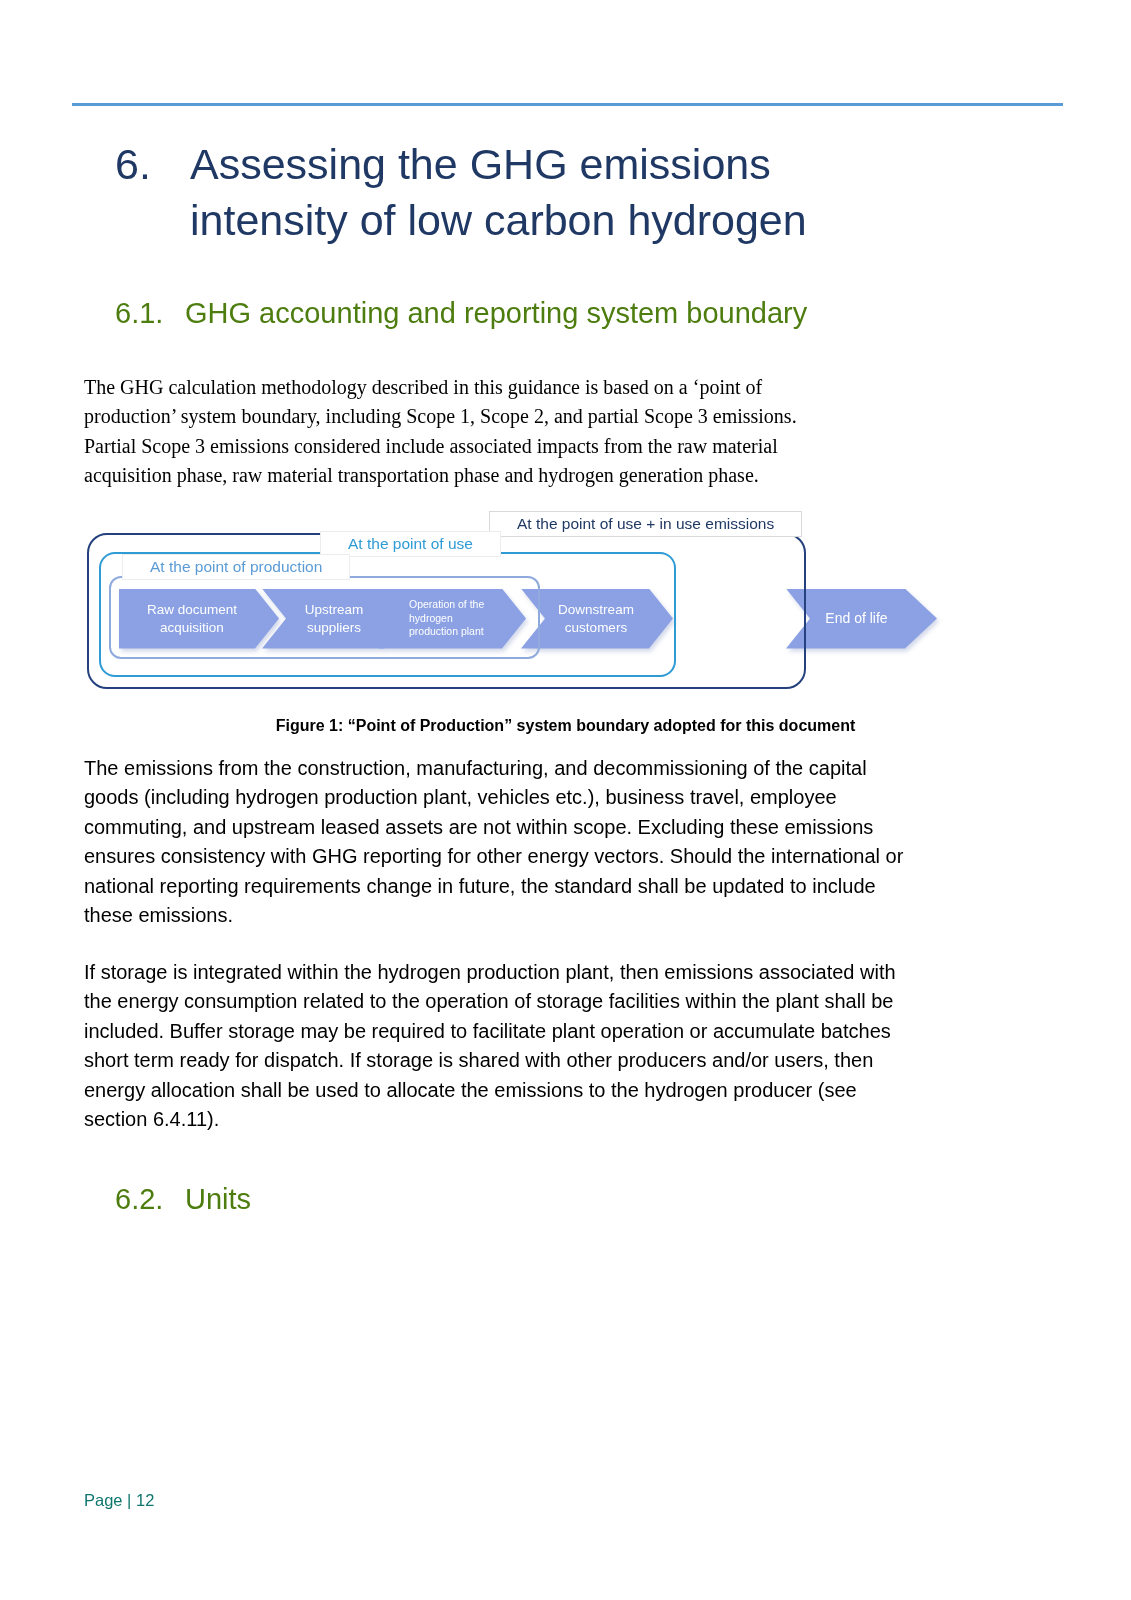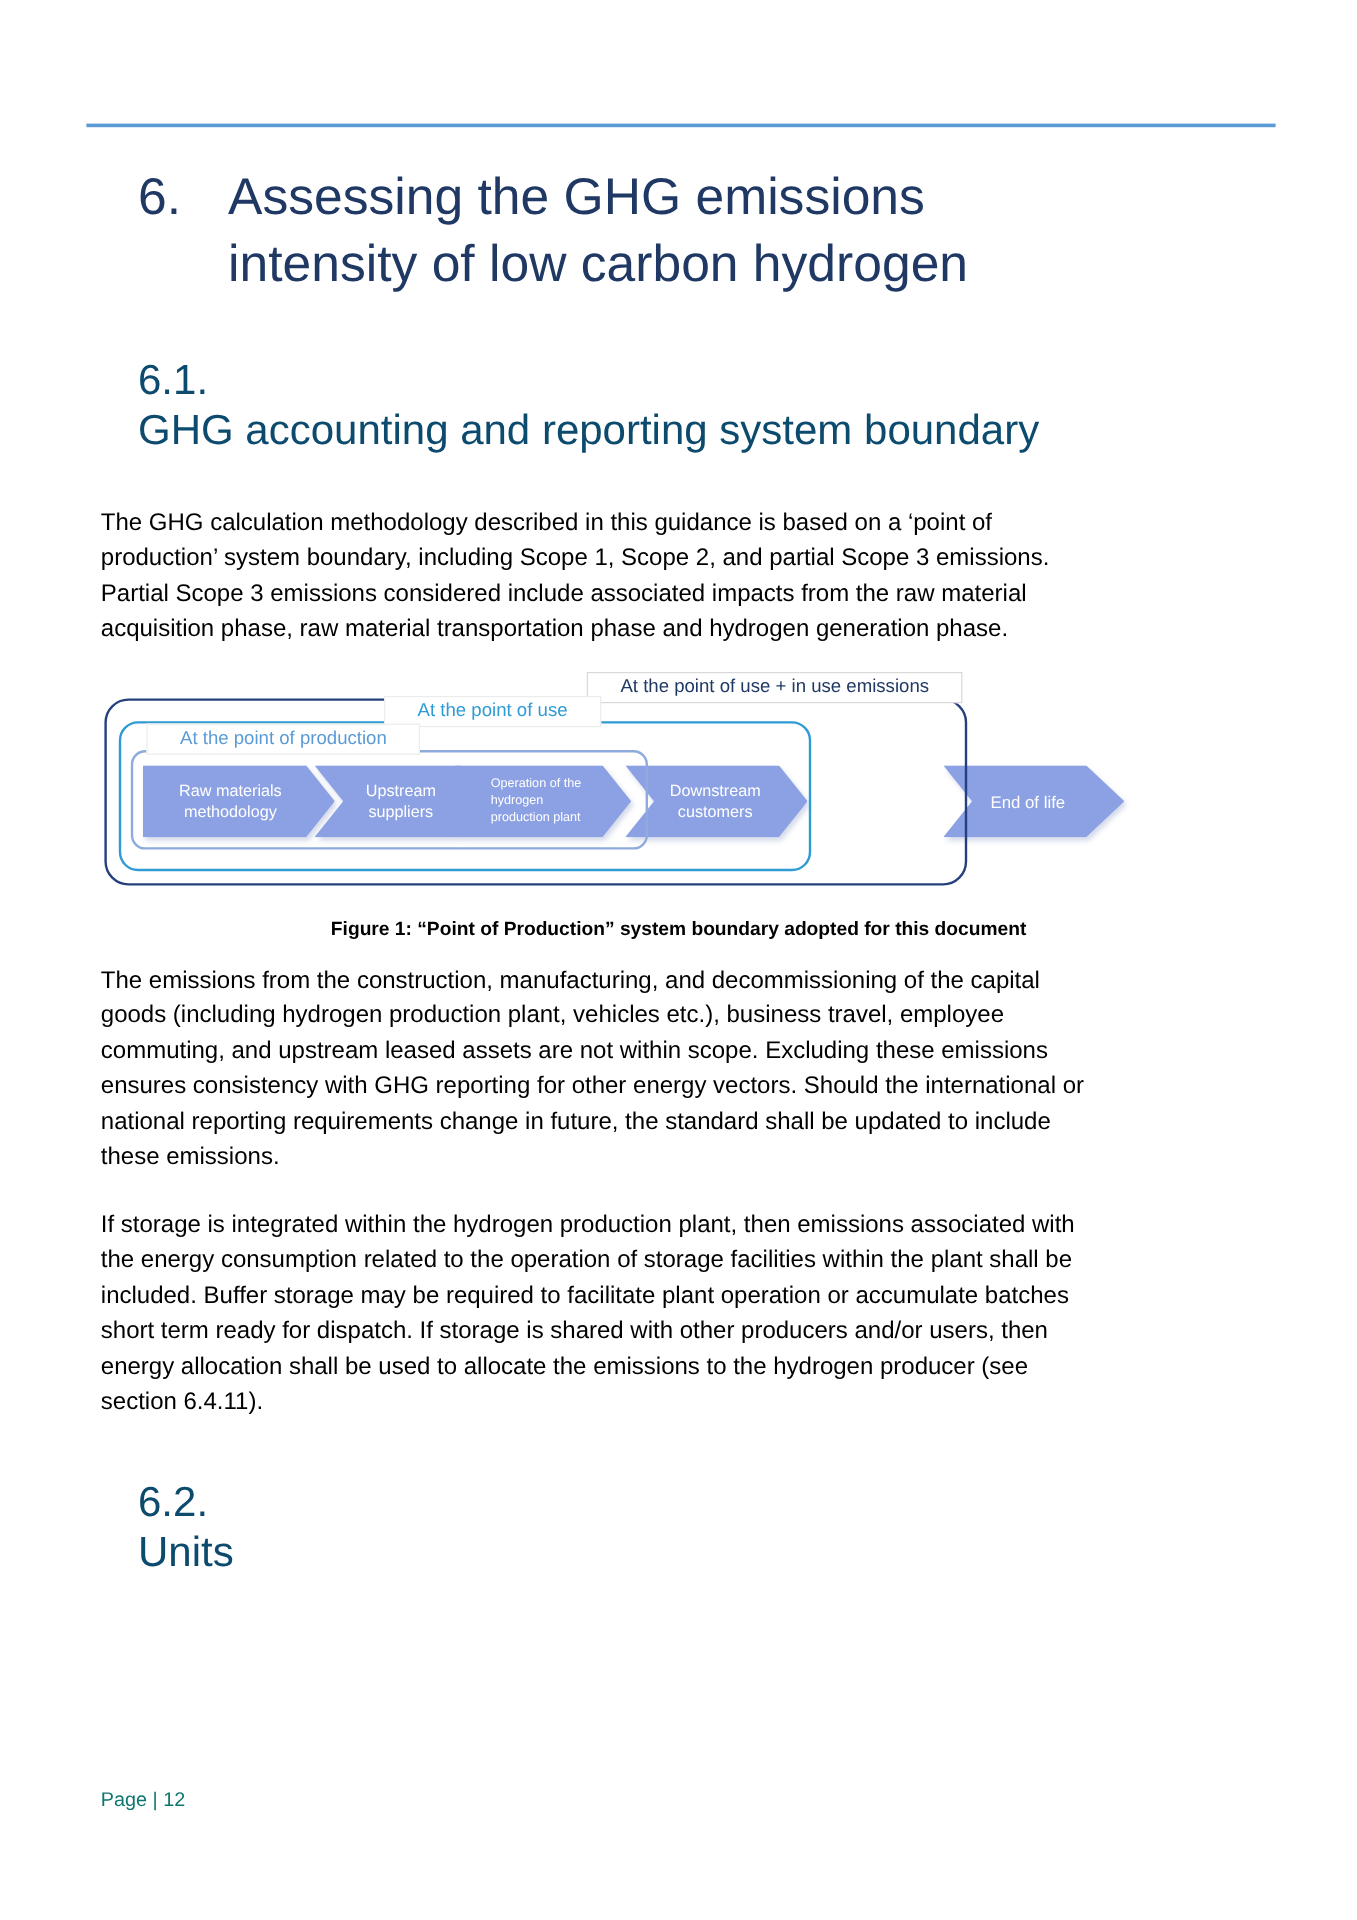--- a/index.html
+++ b/index.html
@@ -19,33 +19,33 @@
 
   
   .h1 {
     margin-top:31px; padding-left:31px;
     display:flex; color:#1f3864;
     font-size:43px; line-height:1.3; font-weight:400;
   }
   .h1 .num { width:75px; flex:0 0 auto; }
   .h1 .txt { max-width:710px; }
   .h2 {
-    padding-left:31px; display:flex; color:#0c4a6e;
-    font-size:35px; line-height:1.2; font-weight:400;flex-direction:column;
+    padding-left:31px; display:flex; color:#4d7c0f;
+    font-size:29px; line-height:1.2; font-weight:400;
   }
   .h2 .num { width:70px; flex:0 0 auto; }
   .h2-61 { margin-top:47px; }
   .h2-62 { margin-top:47px; }
 
   
   .para {
     font-size:20px; line-height:29.5px; white-space:pre-line;
     width:963px;
   }
-  .p1 { margin-top:42px; }
+  .p1 { margin-top:42px;font-family:Liberation Serif, serif; }
   .p2 { margin-top:14px; }
   .p3 { margin-top:27px; }
   .p4 { margin-top:40px; white-space:normal; }
   .p4 sub { font-size:0.62em; vertical-align:baseline; position:relative; top:0.28em; }
 
   .caption {
     margin-top:16px; text-align:center;
     font-size:16px; font-weight:700; line-height:28px;
   }
 
@@ -109,21 +109,21 @@
       <span class="txt">GHG accounting and reporting system boundary</span>
     </div>
 
     <div class="para p1">The GHG calculation methodology described in this guidance is based on a ‘point of
 production’ system boundary, including Scope 1, Scope 2, and partial Scope 3 emissions.
 Partial Scope 3 emissions considered include associated impacts from the raw material
 acquisition phase, raw material transportation phase and hydrogen generation phase.</div>
 
     <div class="figure">
       <div class="band">
-        <div class="seg seg-first s1">Raw materials methodology</div>
+        <div class="seg seg-first s1">Raw document acquisition</div>
         <div class="seg seg-mid s2">Upstream suppliers</div>
         <div class="seg seg-mid s3">Operation of the hydrogen production plant</div>
         <div class="seg seg-mid s4">Downstream customers</div>
         <div class="seg seg-last s6">End of life</div>
       </div>
       <div class="bbox bbox-outer"></div>
       <div class="bbox bbox-mid"></div>
       <div class="bbox bbox-inner"></div>
       <div class="blabel blabel-emissions">At the point of use + in use emissions</div>
       <div class="blabel blabel-use">At the point of use</div>

